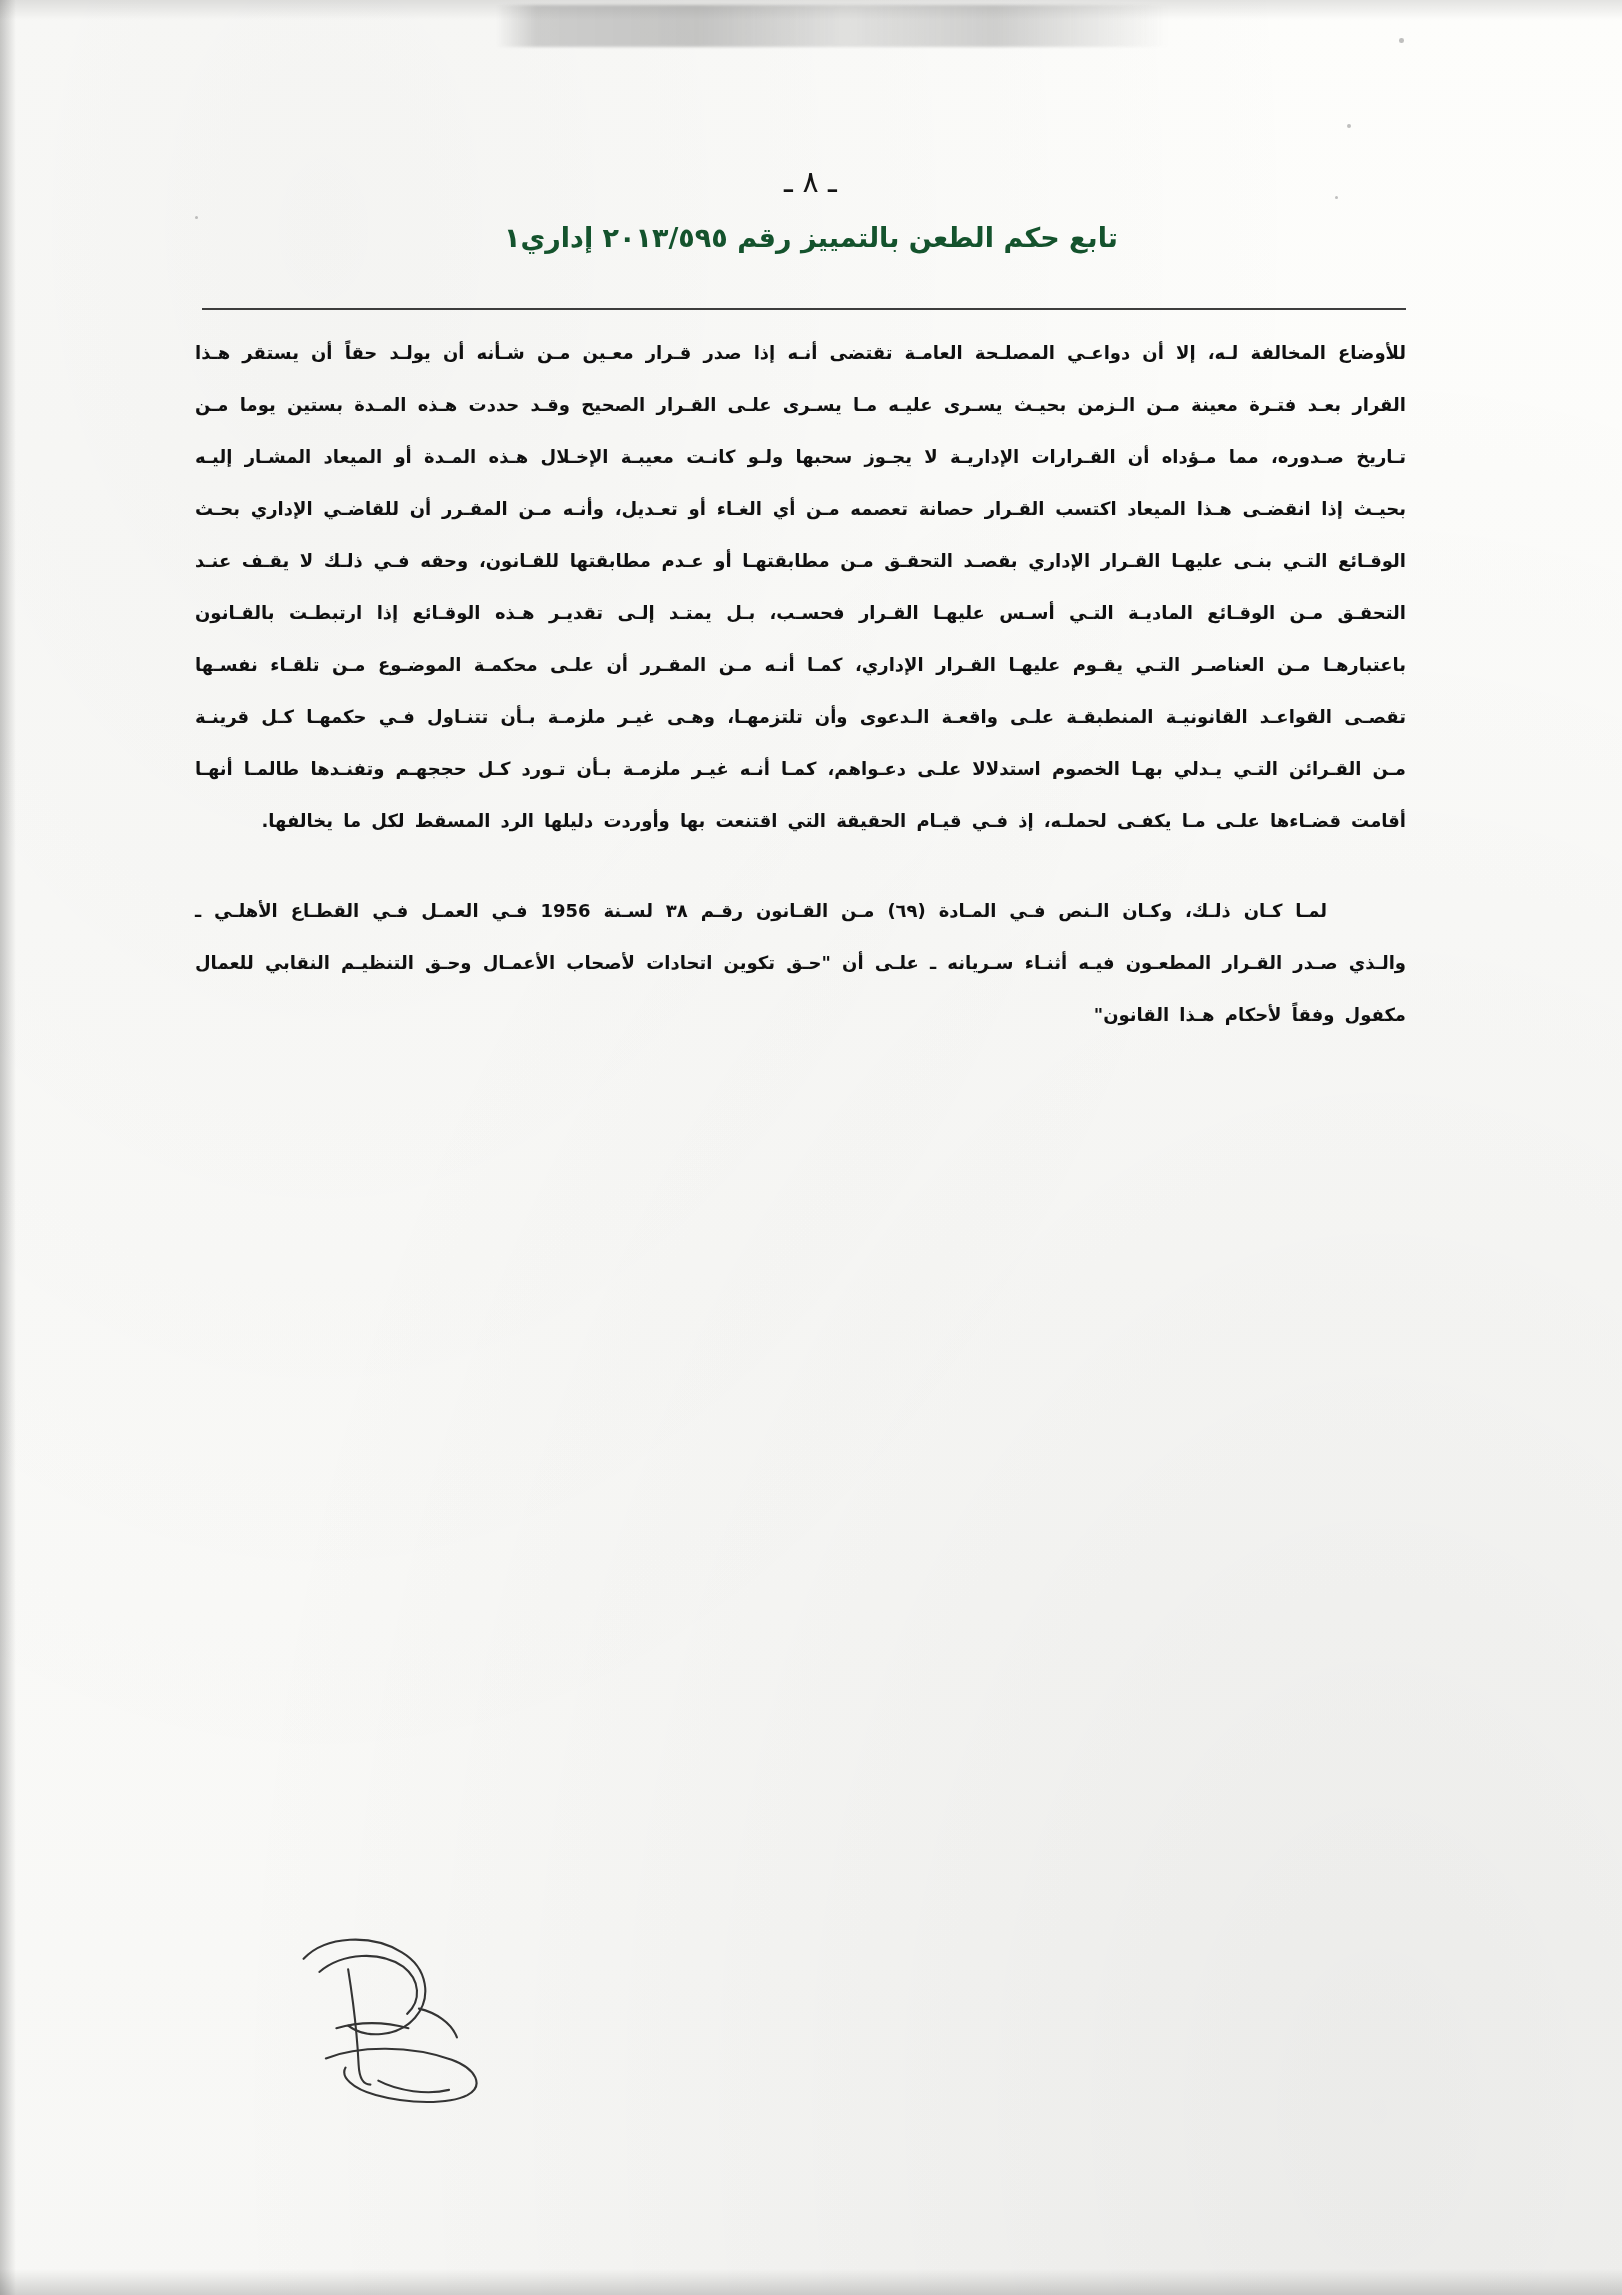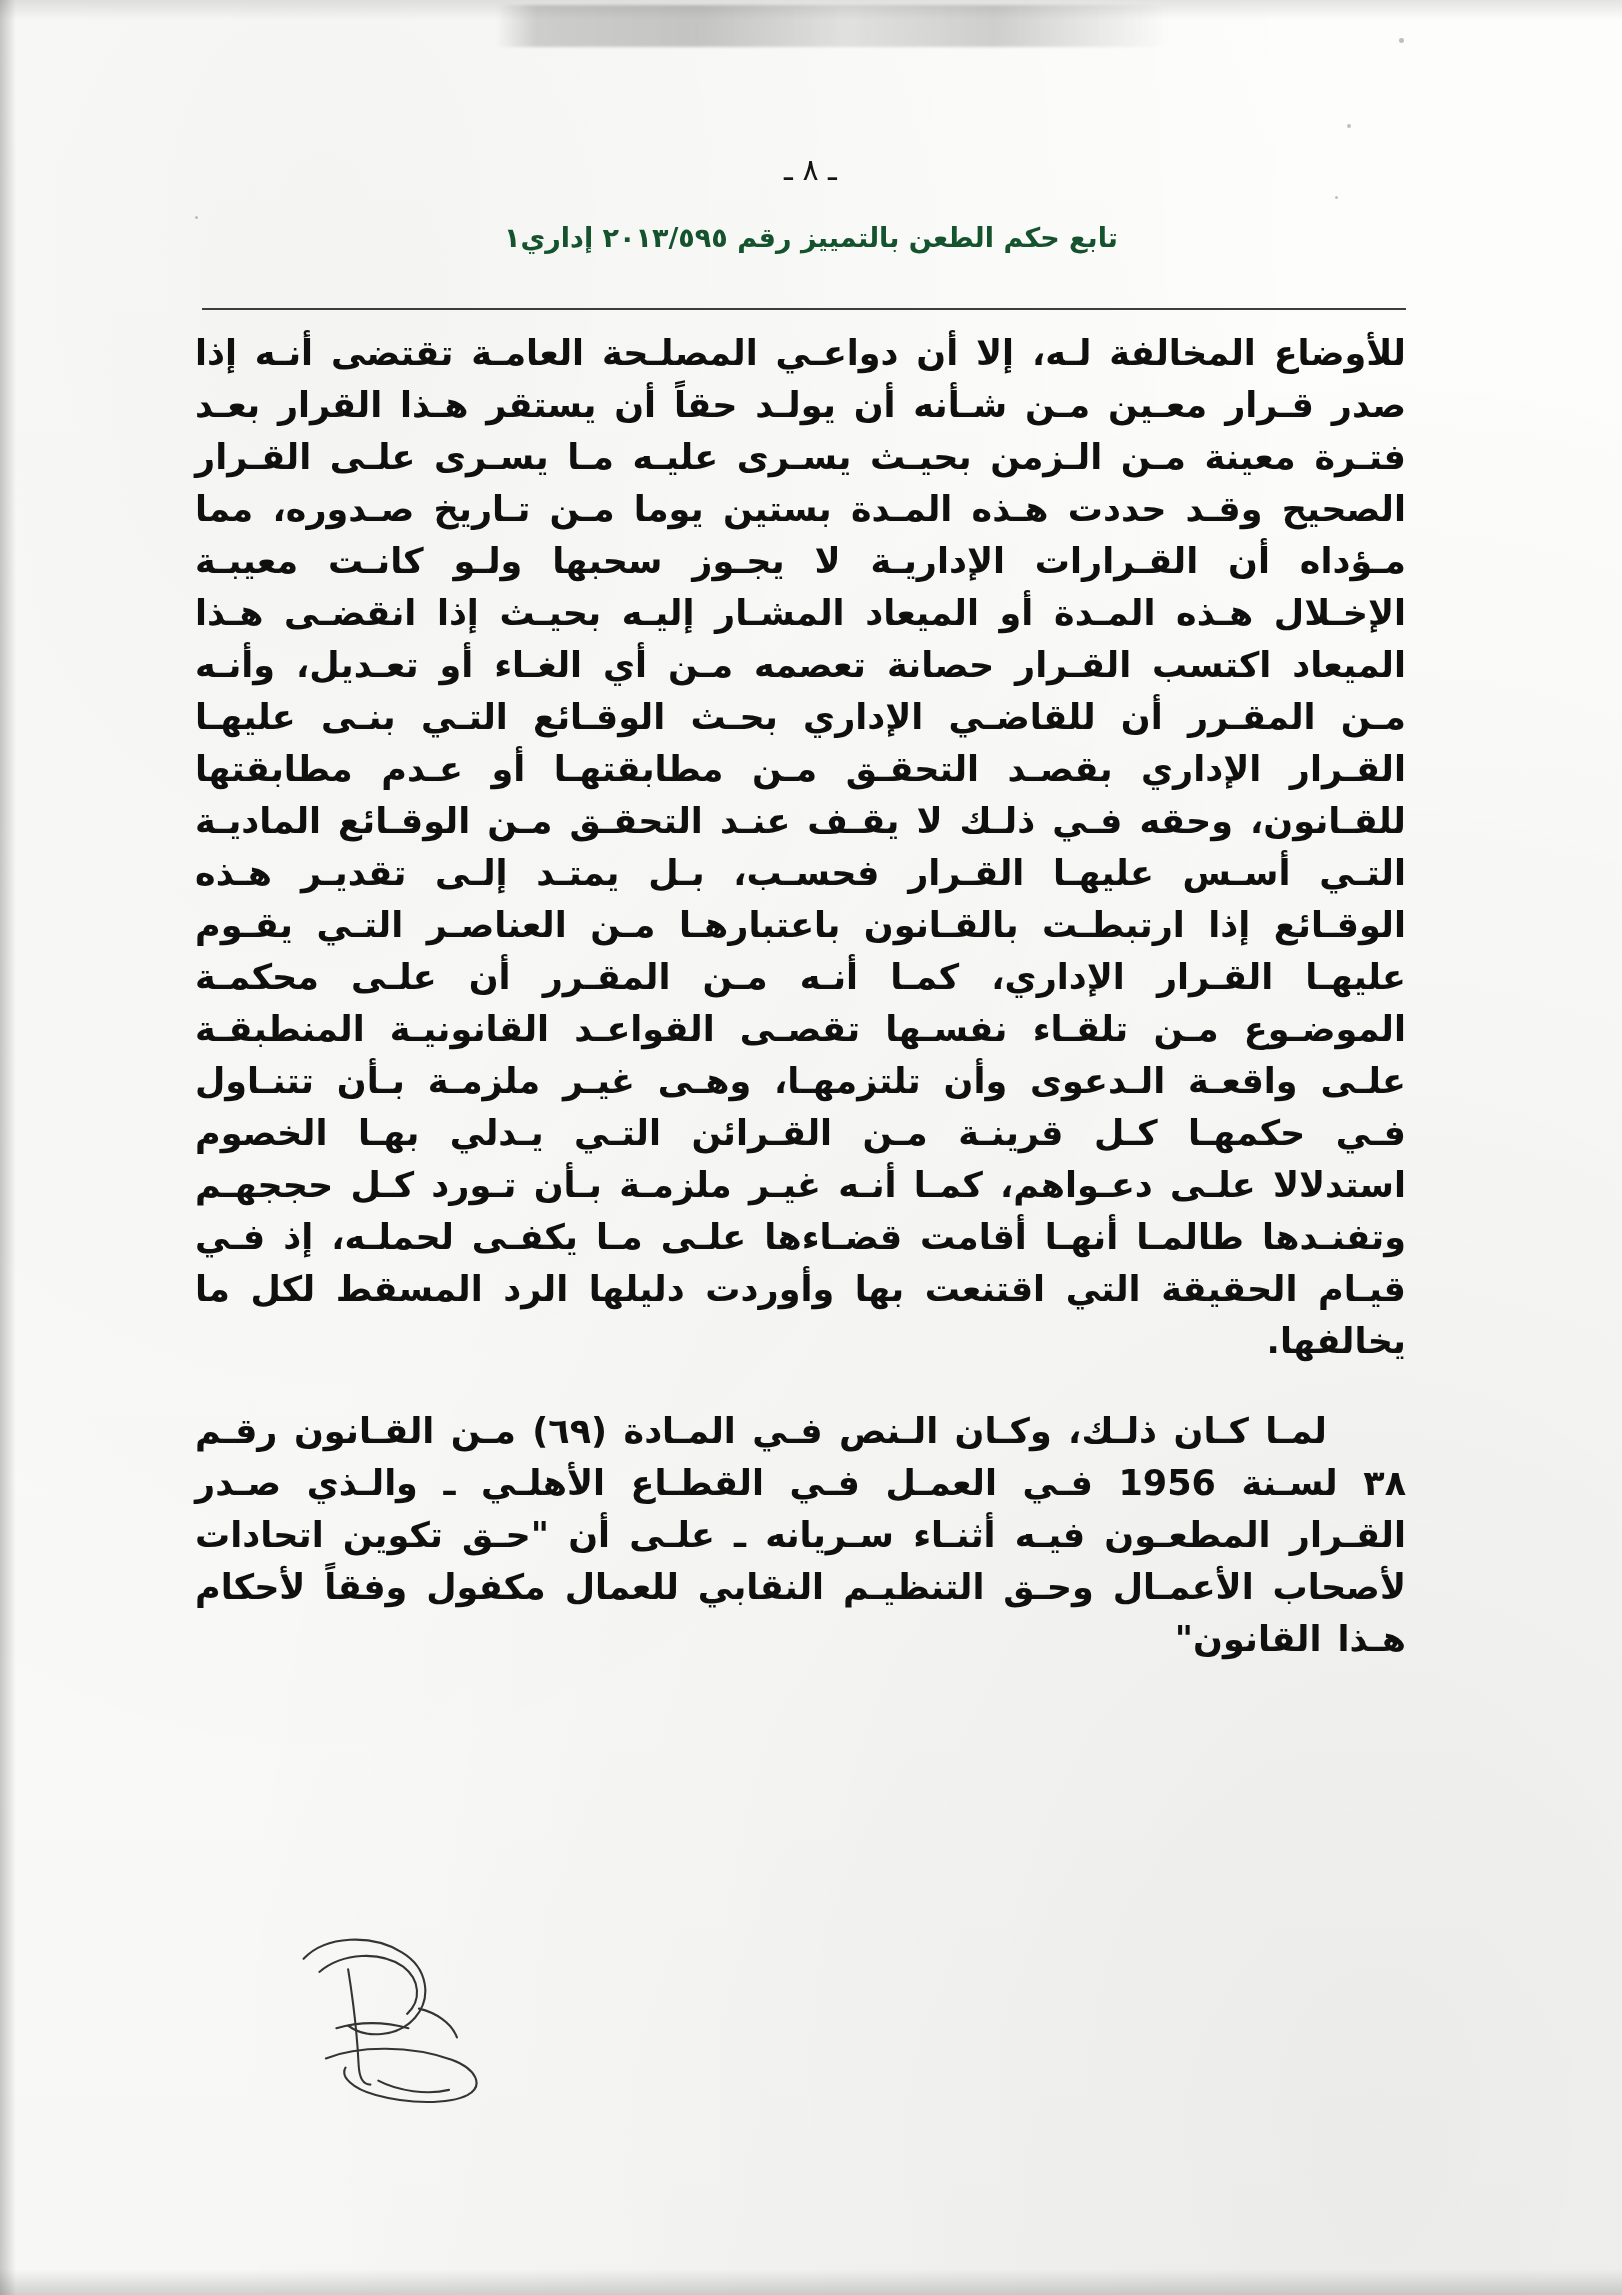--- a/index.html
+++ b/index.html
@@ -74,21 +74,21 @@
   }
   .speck {
     position: absolute;
     background: #8d8d8d;
     border-radius: 50%;
     opacity: 0.55;
   }
 
   .page-number {
     position: absolute;
-    top: 152px;
+    top: 164px;
     left: 0;
     width: 1623px;
     text-align: center;
     font-size: 30px;
     letter-spacing: 1.3px;
     color: #141414;
     font-family: "DejaVu Sans", sans-serif;
   }
 
   .doc-header {
@@ -117,21 +117,21 @@
     position: absolute;
     top: 327px;
     right: 216px;
     width: 1211px;
   }
 
   p.para {
     margin: 0 0 0 0;
     text-align: justify;
     text-align-last: right;
-    font-size: 35px;
+    font-size: 18px;
     line-height: 52px;
     color: #101010;
     font-weight: 700;
     font-family: "DejaVu Sans", sans-serif;
     word-spacing: 3.9px;
   }
   p.para.indent {
     text-indent: 79px;
   }
   p.gap {

